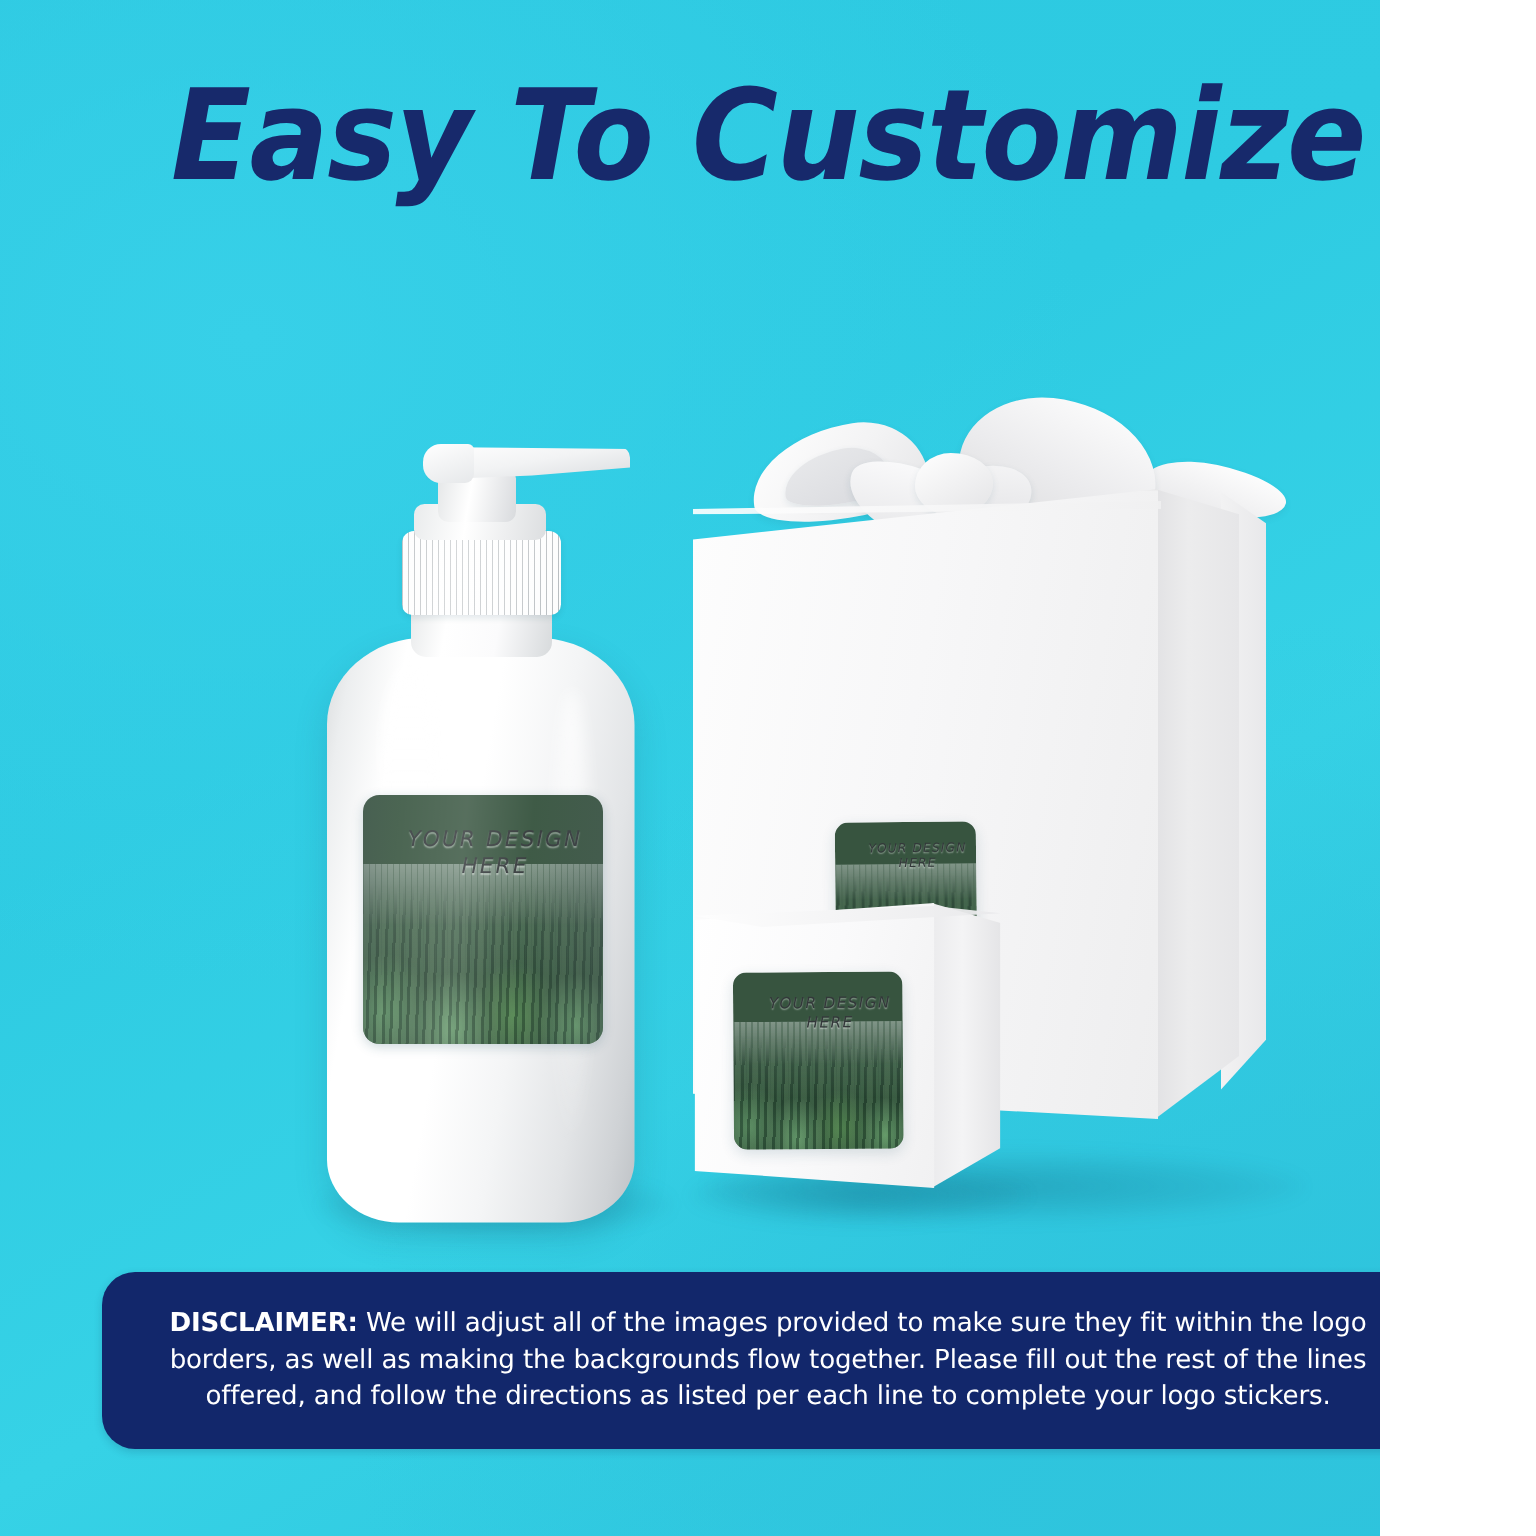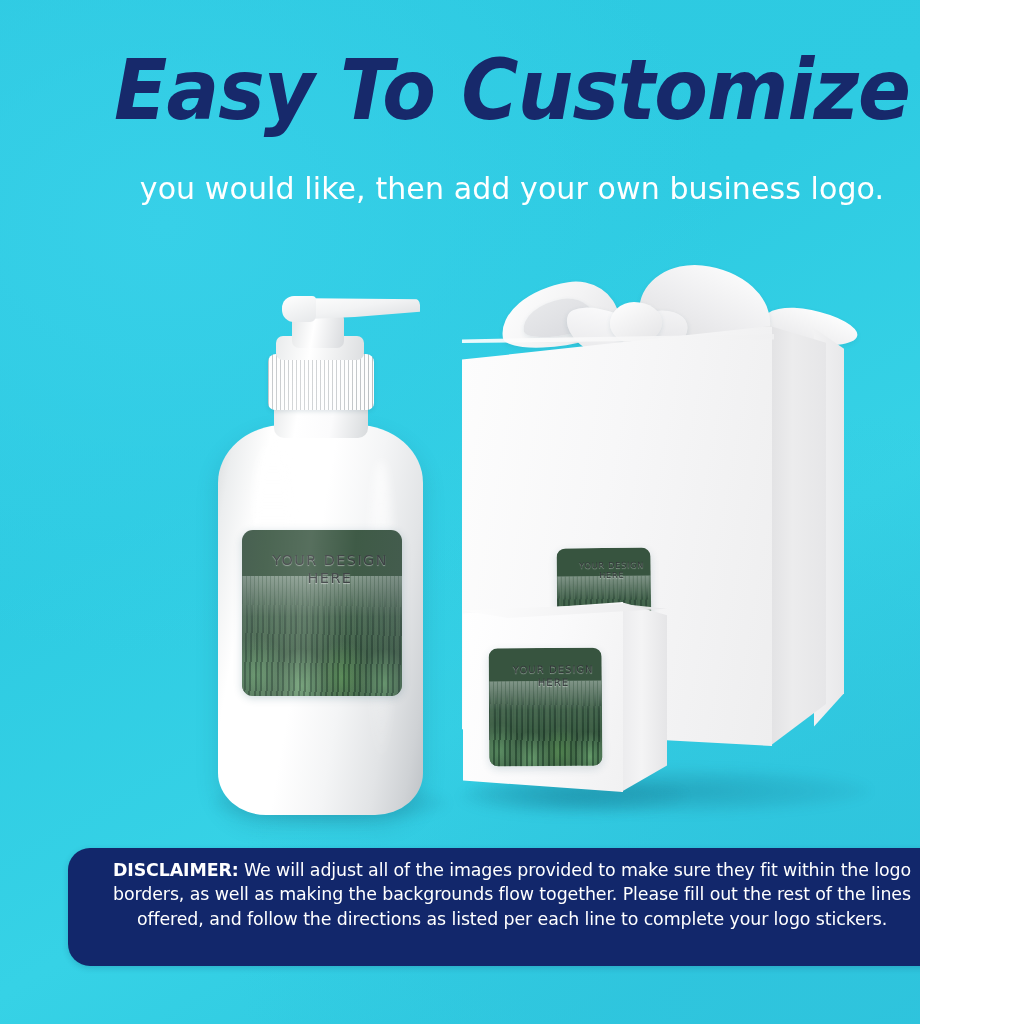--- a/index.html
+++ b/index.html
@@ -213,20 +213,21 @@
     position: absolute;
     left: 16px; right: 0; top: 13%;
     text-align: center;
     color: #33383a;
     font-family: "DejaVu Sans", sans-serif;
     font-weight: normal;
     line-height: 1.28;
     letter-spacing: 0.09em;
     z-index: 3;
     text-shadow: 0 1px 1px rgba(255,255,255,0.45);
+    font-style: italic;
   }
   .sticker .label-text .l2 { display: block; }
 
   
   #sticker-giftbox {
     left: 95px; top: 222px;
     width: 94px; height: 99px;
     transform: rotate(-0.6deg);
   }
   #sticker-giftbox .label-text { font-size: 8.2px; top: 12%; }
@@ -356,21 +357,21 @@
   
   #disclaimer {
     position: absolute;
     left: 68px;
     top: 848px;
     width: 888px;
     height: 118px;
     background: #12276b;
     border-radius: 22px;
     display: flex;
-    align-items: flex-start;
+    align-items: center;
     justify-content: center;
     padding: 10px 26px;
     box-shadow: 0 2px 6px rgba(10,40,80,0.18);
   }
   #disclaimer p {
     font-family: "DejaVu Sans", sans-serif;
     font-size: 17.4px;
     line-height: 1.40;
     color: #ffffff;
     text-align: center;
@@ -379,21 +380,20 @@
   #disclaimer .lead { font-weight: bold; }
 </style>
 </head>
 <body>
 
 <div id="stage">
 
   <div id="headline">Easy To Customize</div>
 
   <div id="subtitle">
-    <span class="line">you would like, then add your own business logo.</span>
   </div>
 
   <div id="scene">
 
     <div class="floor-shadow" style="left:470px; top:498px; width:400px; height:46px;"></div>
     <div class="floor-shadow" style="left:214px; top:512px; width:234px; height:42px;"></div>
     <div class="floor-shadow" style="left:460px; top:508px; width:226px; height:38px;"></div>
 
     <div class="giftbox">
 

